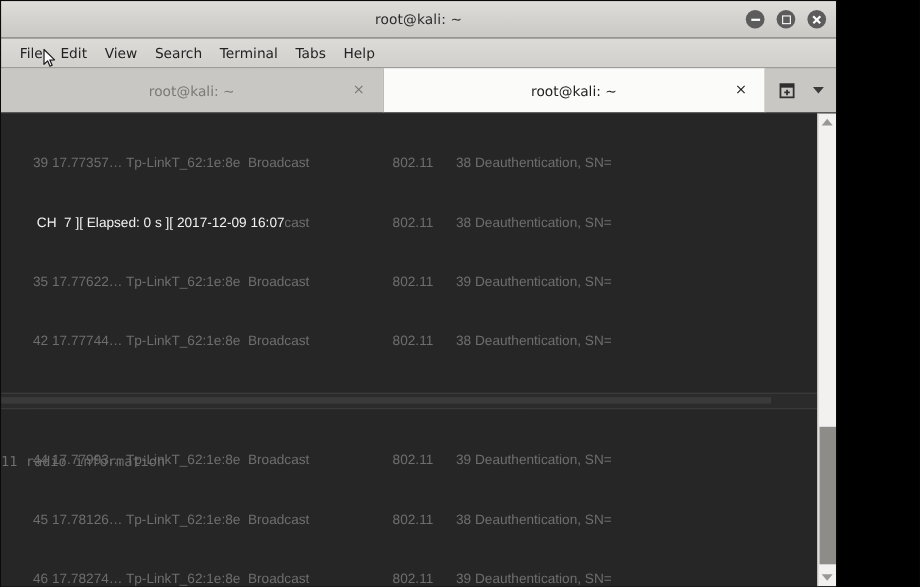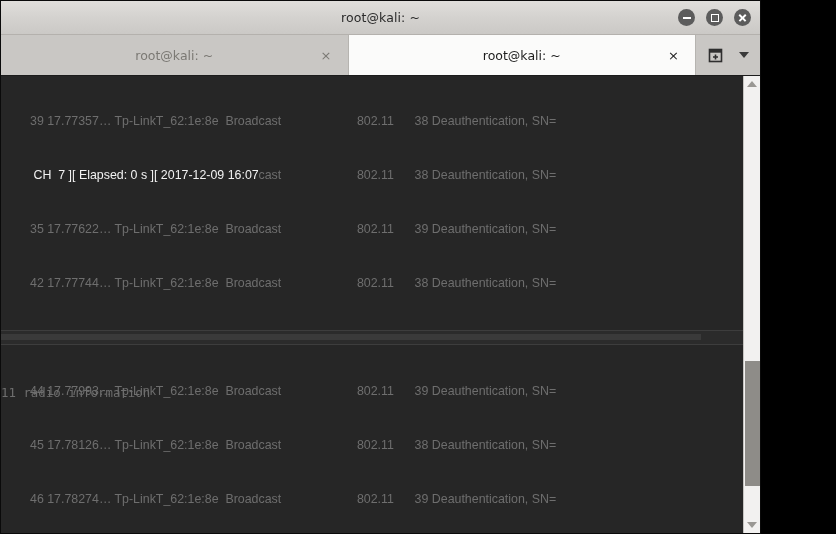--- a/index.html
+++ b/index.html
@@ -289,20 +289,33 @@
 
   <div class="titlebar">
     <div class="title-text">root@kali: ~</div>
     <div class="win-buttons">
       <div class="wbtn min"></div>
       <div class="wbtn max"></div>
       <div class="wbtn close"></div>
     </div>
   </div>
 
+  <div class="menubar">
+    <div class="menu-item">File</div>
+    <div class="menu-item">Edit</div>
+    <div class="menu-item">View</div>
+    <div class="menu-item">Search</div>
+    <div class="menu-item">Terminal</div>
+    <div class="menu-item">Tabs</div>
+    <div class="menu-item">Help</div>
+
+    <svg class="cursor-arrow" viewBox="0 0 12 18">
+      <path d="M1,1 L1,14.5 L4.3,11.3 L6.4,16.2 L8.4,15.3 L6.3,10.6 L10.6,10.4 Z" fill="#ffffff" stroke="#1a1a1a" stroke-width="1.1" stroke-linejoin="round"></path>
+    </svg>
+  </div>
 
   <div class="tabbar">
     <div class="tab inactive">
       <span class="tab-label">root@kali: ~</span>
       <span class="tab-close">×</span>
     </div>
     <div class="tab active">
       <span class="tab-label">root@kali: ~</span>
       <span class="tab-close">×</span>
     </div>

